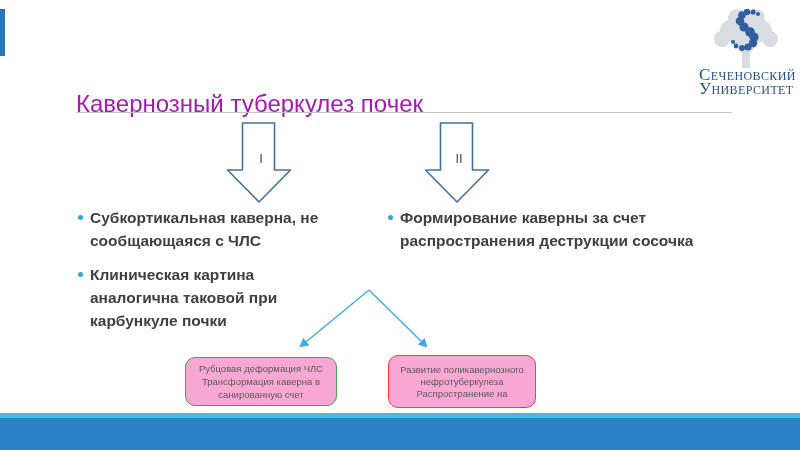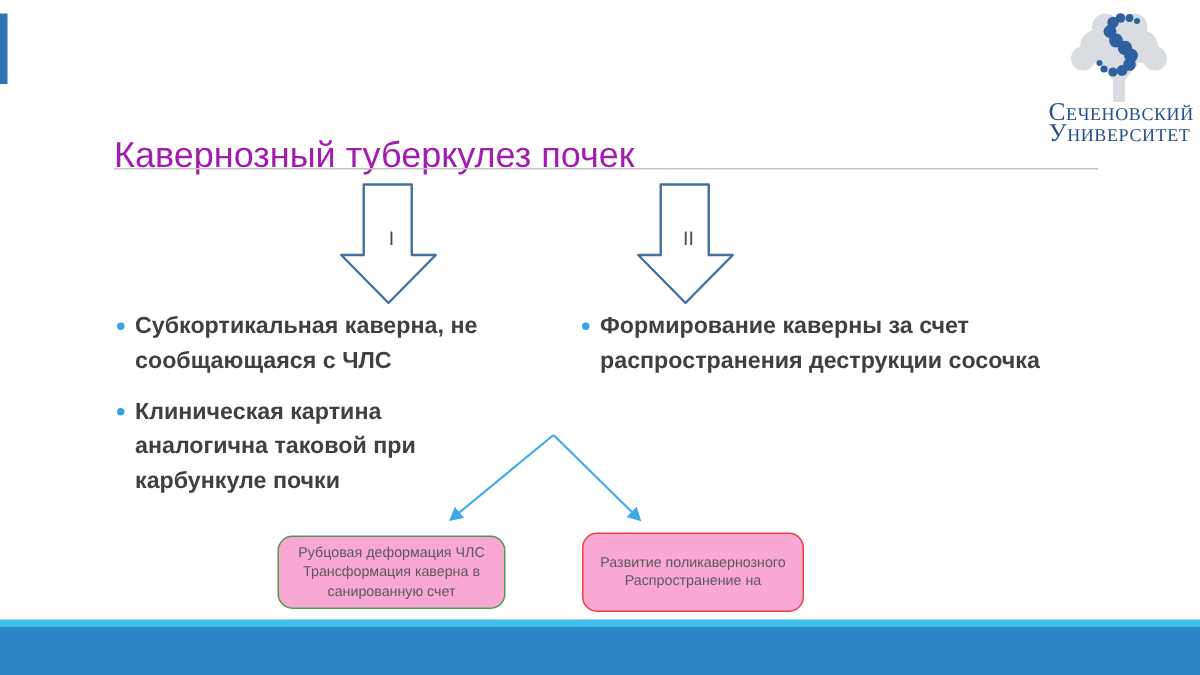--- a/index.html
+++ b/index.html
@@ -136,19 +136,20 @@
   </svg>
 
   <div class="obox obox-green">
     <div>Рубцовая деформация ЧЛС</div>
     <div>Трансформация каверна в</div>
     <div>санированную счет</div>
   </div>
 
   <div class="obox obox-red">
     <div>Развитие поликавернозного</div>
+    <div>нефротуберкулеза</div>
     <div>Распространение на</div>
   </div>
 
   <div class="footer-light"></div>
   <div class="footer-dark"></div>
 
 </div>
 
 </body></html>

